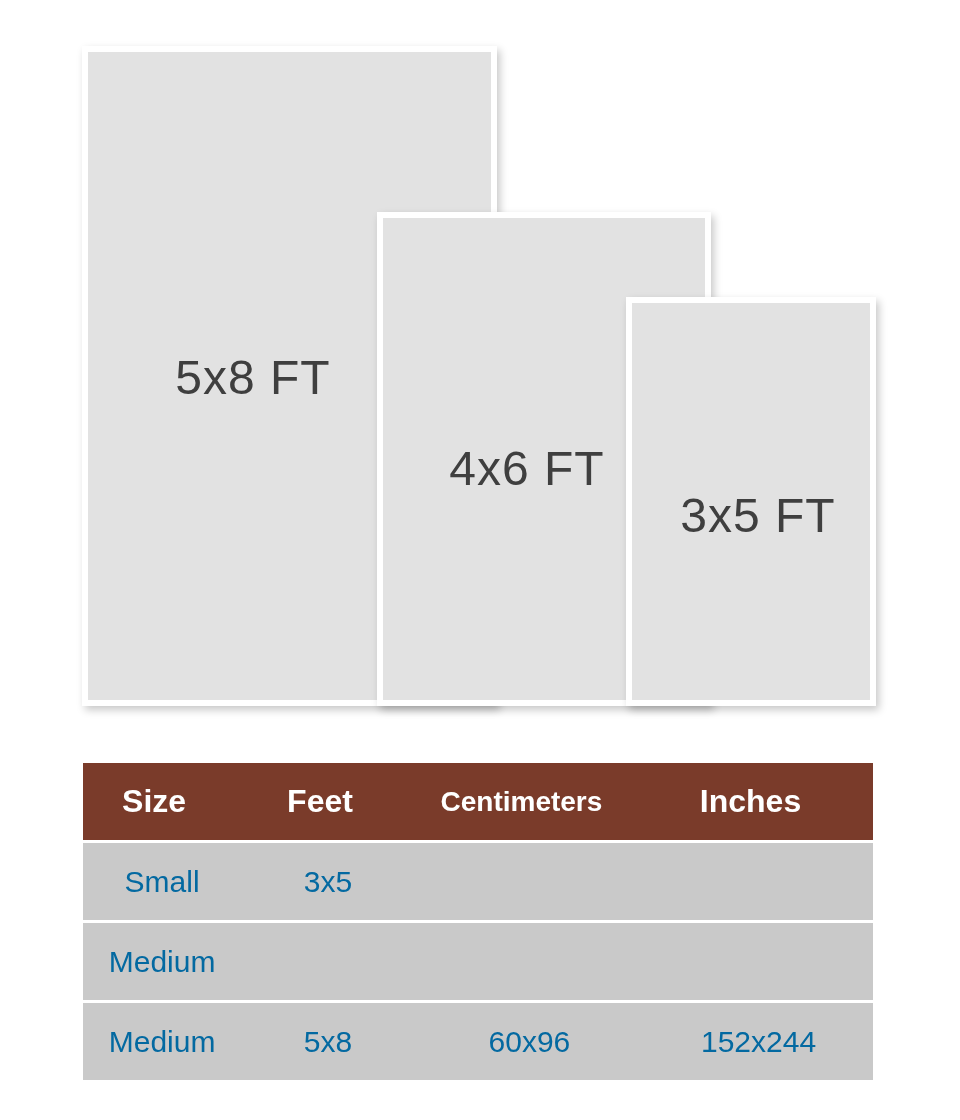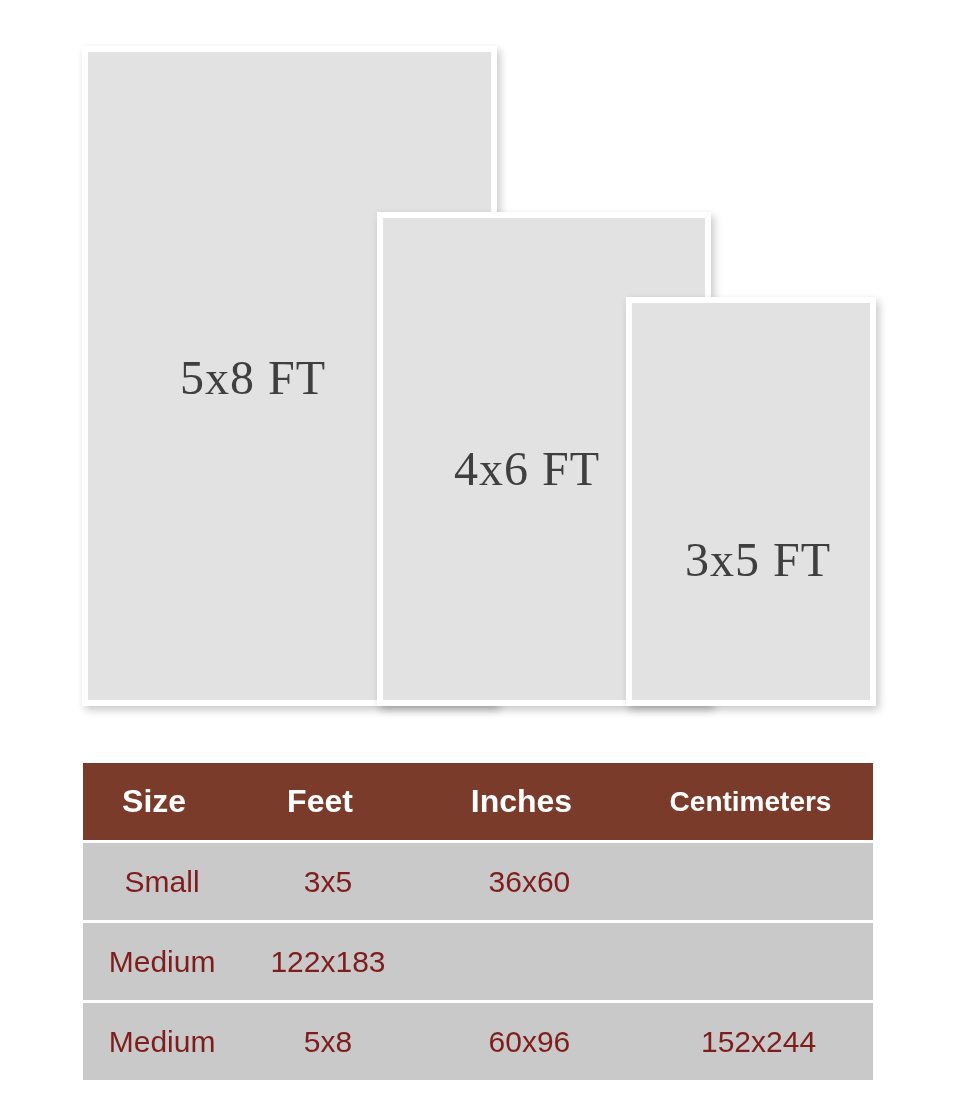--- a/index.html
+++ b/index.html
@@ -12,38 +12,37 @@
     overflow: hidden;
   }
 
   
   .rug {
     position: absolute;
     background: #e2e2e2;
     border: 6px solid #ffffff;
     box-shadow: 3px 4px 8px rgba(0,0,0,0.22);
     box-sizing: content-box;
-    font-family: Liberation Serif, serif;
   }
   .rug-5x8 { left: 82px;  top: 46px;  width: 403px; height: 648px; }
   .rug-4x6 { left: 377px; top: 212px; width: 322px; height: 482px; }
   .rug-3x5 { left: 626px; top: 297px; width: 238px; height: 397px; }
 
   .rug-label {
     position: absolute;
     transform: translate(-50%, -50%);
     font-size: 48px;
     font-weight: 400;
     color: #3f3f3f;
     white-space: nowrap;
     letter-spacing: 1px;
   }
   .label-5x8 { left: 165px; top: 325px; }
   .label-4x6 { left: 144px; top: 250px; }
-  .label-3x5 { left: 126px; top: 212px; margin-top: 44px; }
+  .label-3x5 { left: 126px; top: 212px; }
 
   
   .size-table {
     position: absolute;
     left: 83px;
     top: 763px;
     width: 790px;
   }
   .trow {
     display: grid;
@@ -59,21 +58,21 @@
     justify-content: center;
     overflow: hidden;
   }
   .th {
     color: #ffffff;
     font-weight: bold;
     font-size: 32px;
   }
   .th-small { font-size: 28px; }
   .td {
-    color: #7f1d1d;
+    color: #0369a1;
     font-weight: 400;
     font-size: 30px;
     padding-left: 16px;
   }
 </style>
 </head>
 <body>
 
 <div class="canvas">
 
@@ -87,33 +86,31 @@
 
   <div class="rug rug-3x5">
     <span class="rug-label label-3x5">3x5 FT</span>
   </div>
 
   <div class="size-table">
 
     <div class="trow thead-row">
       <div class="tcell th">Size</div>
       <div class="tcell th">Feet</div>
+      <div class="tcell th th-small">Centimeters</div>
       <div class="tcell th">Inches</div>
-      <div class="tcell th th-small">Centimeters</div>
     </div>
 
     <div class="trow tbody-row">
       <div class="tcell td">Small</div>
       <div class="tcell td">3x5</div>
-      <div class="tcell td">36x60</div>
     </div>
 
     <div class="trow tbody-row">
       <div class="tcell td">Medium</div>
-      <div class="tcell td">122x183</div>
     </div>
 
     <div class="trow tbody-row">
       <div class="tcell td">Medium</div>
       <div class="tcell td">5x8</div>
       <div class="tcell td">60x96</div>
       <div class="tcell td">152x244</div>
     </div>
 
   </div>

